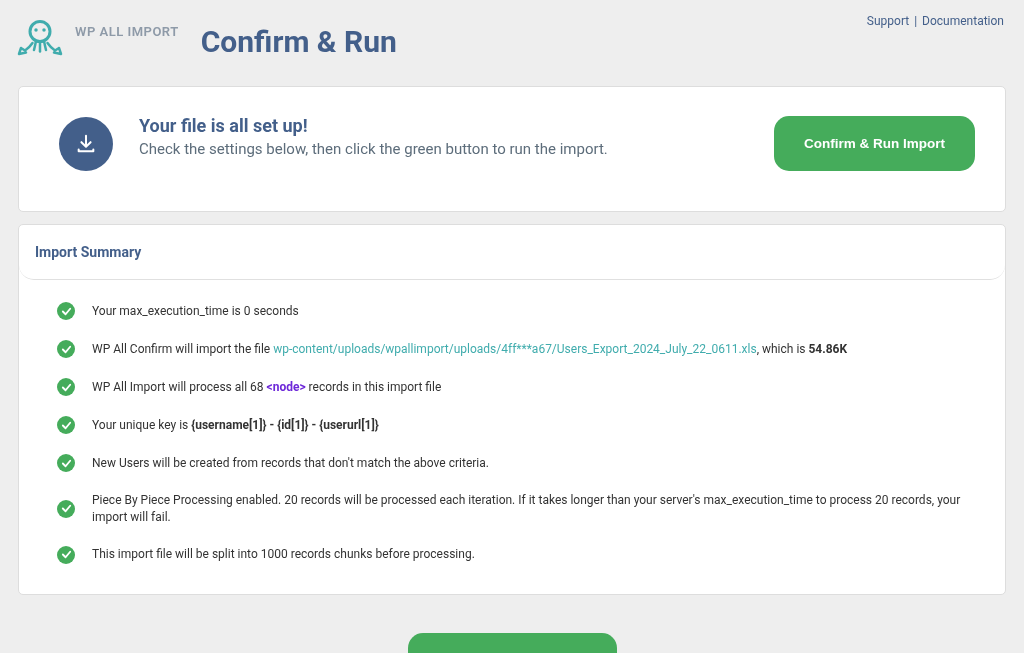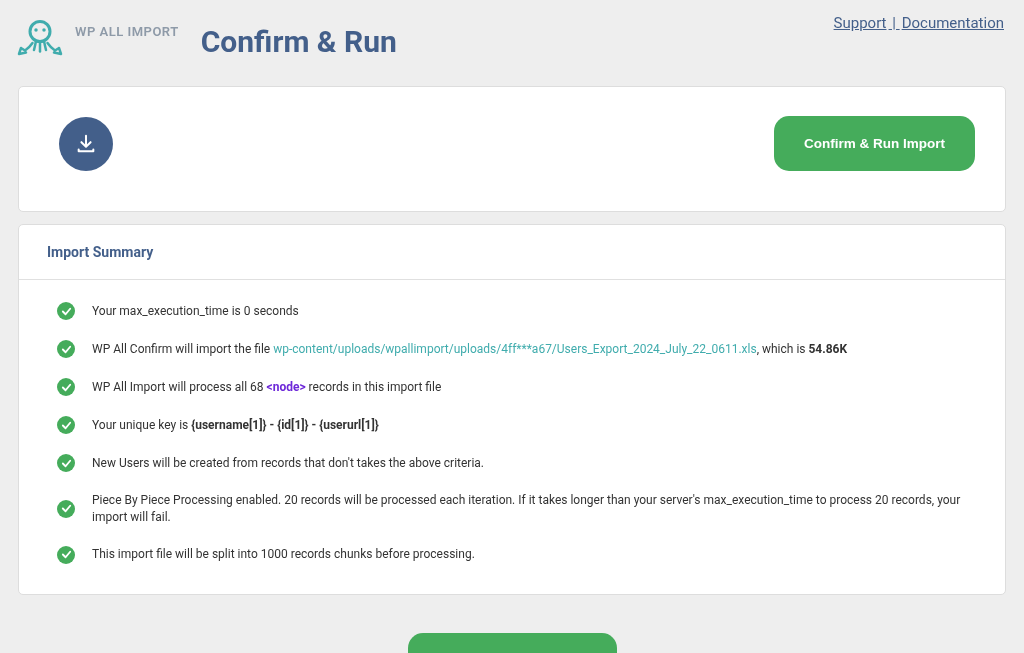--- a/index.html
+++ b/index.html
@@ -48,23 +48,22 @@
     }
     
     .page-title {
       font-size: 30px;
       font-weight: 700;
       color: #435f8a;
       margin-left: 22px;
     }
     
     .header-links {
-      font-size: 15px;
-      color: #435f8a;
-      text-decoration: underline;
+      font-size: 12px;
+      color: #435f8a;
     }
     
     .header-links a {
       color: #435f8a;
       text-decoration: none;
     }
     
     .header-links .sep {
       color: #435f8a;
       margin: 0 2px;
@@ -131,21 +130,22 @@
     .btn-top {
       padding: 20px 30px;
     }
     
     .btn-bottom {
       padding: 18px 34px;
     }
     
     .summary-header {
       border-bottom: 1px solid #e0e0e0;
-      padding: 19px 28px;
+      padding: 19px 16px;
+      border-radius: 15px;
     }
     
     .summary-header h3 {
       font-size: 14px;
       font-weight: 700;
       color: #435f8a;
     }
     
     .summary-list {
       padding: 22px 38px 30px 38px;
@@ -234,20 +234,22 @@
 <div class="card setup-card">
   <div class="setup-left">
     <div class="download-circle">
       <svg viewBox="0 0 24 24" fill="none" stroke="#ffffff" stroke-width="2.2" stroke-linecap="round" stroke-linejoin="round">
         <path d="M12 3 L12 14"></path>
         <path d="M7 10 L12 15 L17 10"></path>
         <path d="M4 18 L4 20 L20 20 L20 18"></path>
       </svg>
     </div>
     <div class="setup-text">
+      <h2>Your file is all set up!</h2>
+      <p>Check the settings below, then click the green button to run the import.</p>
     </div>
   </div>
   <button class="green-btn btn-top">Confirm &amp; Run Import</button>
 </div>
 
 <div class="card">
   <div class="summary-header">
     <h3>Import Summary</h3>
   </div>
   <div class="summary-list">
@@ -287,21 +289,21 @@
       </div>
       <div class="summary-text"><span>Your unique key is </span><span class="bold">{username[1]} - {id[1]} - {userurl[1]}</span></div>
     </div>
 
     <div class="summary-item">
       <div class="check-circle">
         <svg viewBox="0 0 24 24" fill="none" stroke="#ffffff" stroke-width="4" stroke-linecap="round" stroke-linejoin="round">
             <polyline points="4 12 10 18 20 6"></polyline>
           </svg>
       </div>
-      <div class="summary-text">New Users will be created from records that don't takes the above criteria.</div>
+      <div class="summary-text">New Users will be created from records that don't match the above criteria.</div>
     </div>
 
     <div class="summary-item">
       <div class="check-circle">
         <svg viewBox="0 0 24 24" fill="none" stroke="#ffffff" stroke-width="4" stroke-linecap="round" stroke-linejoin="round">
             <polyline points="4 12 10 18 20 6"></polyline>
           </svg>
       </div>
       <div class="summary-text">Piece By Piece Processing enabled. 20 records will be processed each iteration. If it takes longer than your server's max_execution_time to process 20 records, your import will fail.</div>
     </div>

